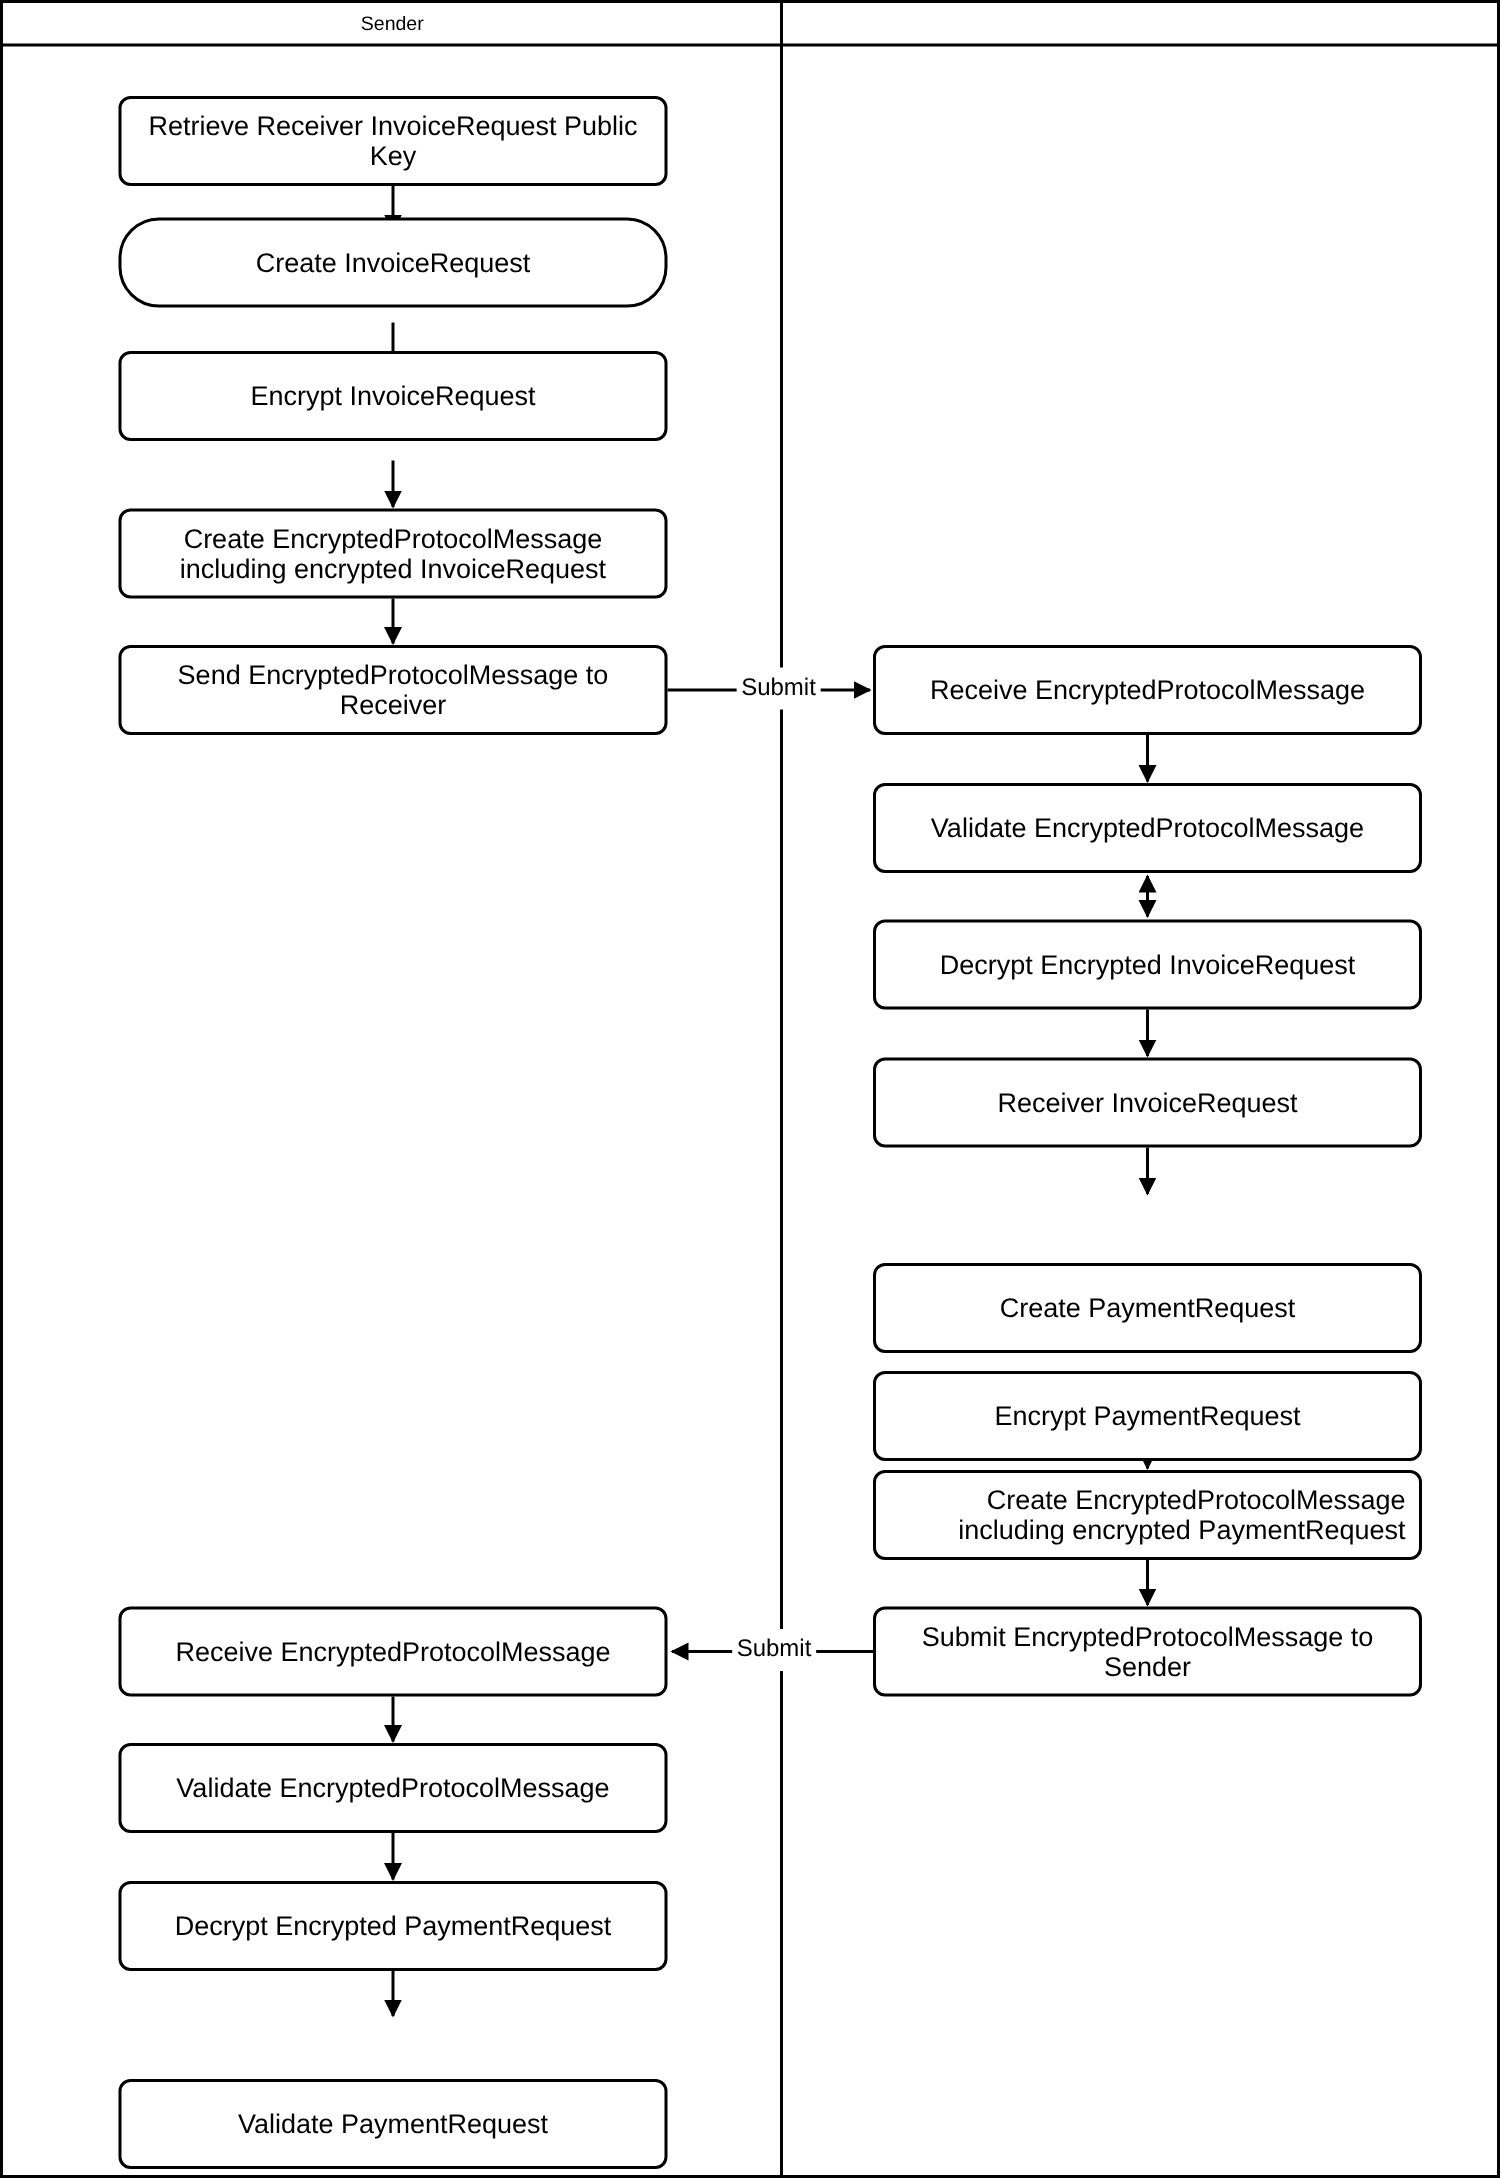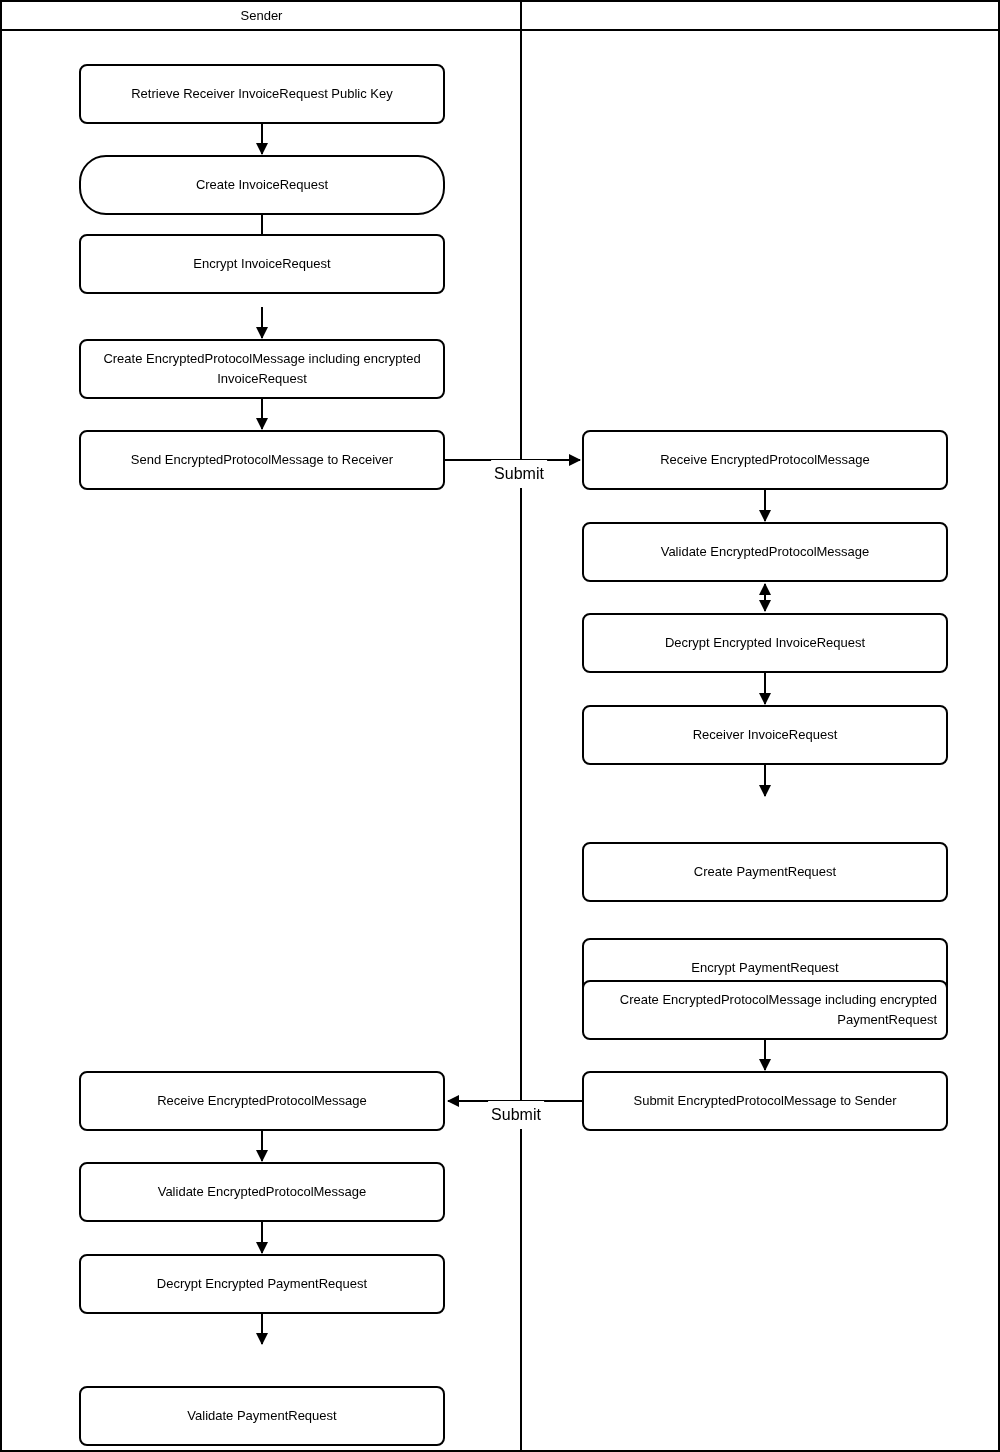--- a/index.html
+++ b/index.html
@@ -57,55 +57,54 @@
     position: absolute;
     width: 366px;
     height: 60px;
     background: #ffffff;
     border: 2px solid #000000;
     border-radius: 8px;
     display: flex;
     align-items: center;
     justify-content: center;
     text-align: center;
-    font-size: 13px;
+    font-size: 18px;
     line-height: 20px;
     padding: 12px 9px;
   }
   .lane-sender .node   { left: 77px; }
   .lane-receiver .node { left: 580px; }
 
   .s-row0  { top: 62px; }
-  .s-row1  { top: 153px; border-radius: 27px; }
+  .s-row1  { top: 143px; border-radius: 27px; }
   .s-row2  { top: 232px; }
   .s-row3  { top: 337px; }
   .s-row4  { top: 428px; }
   .s-row11 { top: 1069px; }
   .s-row12 { top: 1160px; }
   .s-row13 { top: 1252px; }
   .s-row14 { top: 1384px; }
 
   .r-row4  { top: 428px; }
   .r-row5  { top: 520px; }
   .r-row6  { top: 611px; }
   .r-row7  { top: 703px; }
   .r-row8  { top: 795px; margin-top: 45px; }
-  .r-row9  { top: 936px; }
+  .r-row9  { top: 912px; }
   .r-row10 { top: 978px; text-align: right; }
   .r-row11 { top: 1069px; }
 
   
   .edge-label {
     position: absolute;
     transform: translate(-50%, -50%);
     background: #ffffff;
     padding: 5px 3px;
     font-size: 16px;
     white-space: nowrap;
-    margin-top: 15px;
   }
   .edge-label.forward { left: 517px; top: 457px; }
   .edge-label.return  { left: 514px; top: 1098px; }
 </style>
 </head>
 <body>
 
 <div class="canvas">
 
   <div class="lane-header-row">

